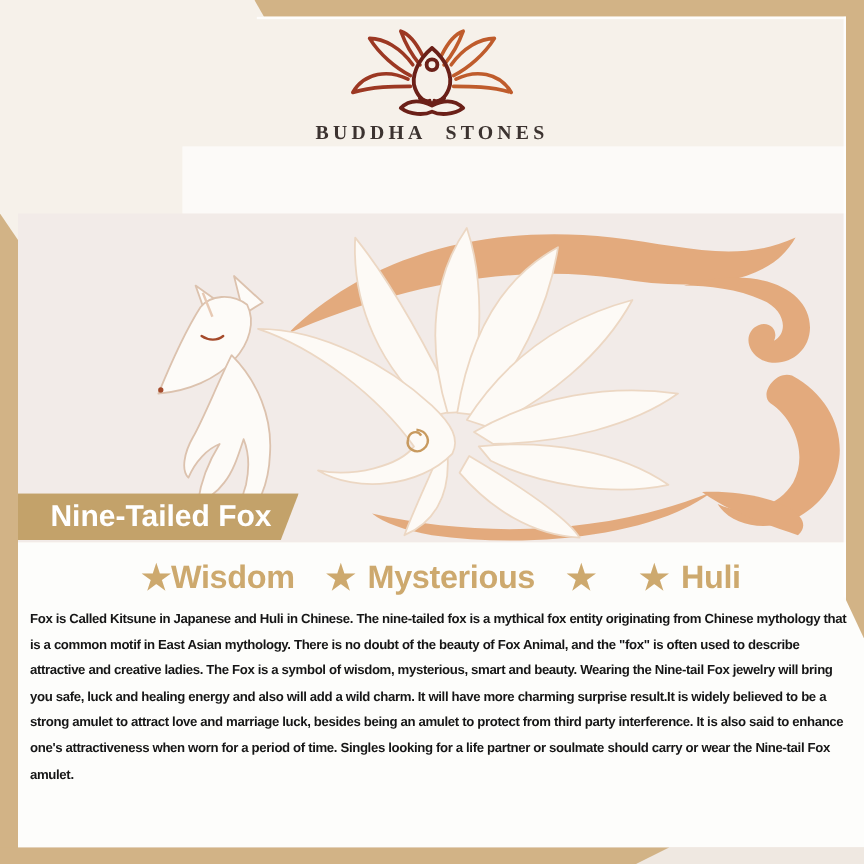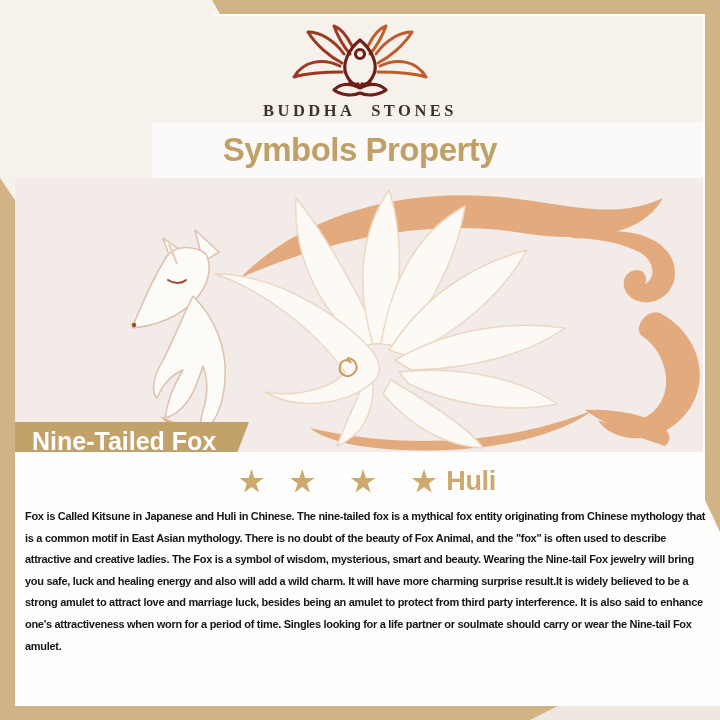--- a/index.html
+++ b/index.html
@@ -14,23 +14,23 @@
     letter-spacing:3.5px;word-spacing:9px;color:#3c3330;}
 
   
   .heading-band{position:absolute;left:152px;top:122px;width:554px;height:56px;background:#fcfaf8;}
   .heading-text{position:absolute;left:0;top:122px;width:720px;height:56px;line-height:56px;
     text-align:center;font-weight:bold;font-size:33px;color:#c0a067;letter-spacing:-0.5px;}
 
   
   .pink-area{position:absolute;left:15px;top:178px;width:691px;height:274px;background:#f2ebe8;overflow:hidden;}
   .pink-area svg{position:absolute;left:0;top:0;}
-  .banner{position:absolute;left:0;top:244px;width:234px;height:39px;background:#c3a26a;
+  .banner{position:absolute;left:0;top:233px;width:234px;height:39px;background:#c3a26a;
     clip-path:polygon(0 0,100% 0,calc(100% - 15px) 100%,0 100%);
-    color:#ffffff;font-weight:bold;font-size:25px;line-height:39px;padding-left:17px;box-sizing:border-box;}
+    color:#ffffff;font-weight:bold;font-size:25px;line-height:39px;padding-left:27px;box-sizing:border-box;}
 
   
   .white-area{position:absolute;left:15px;top:452px;width:705px;height:254px;background:#fdfdfb;}
   .traits{display:flex;justify-content:center;align-items:center;gap:26px;
     padding-top:13px;font-weight:bold;font-size:27px;color:#cda96e;letter-spacing:-0.3px;}
   .trait{display:inline-flex;align-items:center;}
   .trait .star{margin-right:10px;font-size:28px;}
   .trait:first-child .star{margin-right:0;}
   .desc{margin:8px 12px 0 10px;font-size:11px;line-height:21.6px;font-weight:bold;
     color:#161616;letter-spacing:-0.3px;}
@@ -75,21 +75,20 @@
           <path d="M60,66 q4,3 8,2"></path>
           <path d="M80,66 q-4,3 -8,2"></path>
           <path d="M44,74 C52,66 62,68 70,72 C78,68 88,66 96,74 C88,80 76,80 70,77 C64,80 52,80 44,74 Z"></path>
         </g>
       </g>
     </svg>
   </div>
   <div class="brand-name">BUDDHA STONES</div>
 
   <div class="heading-band"></div>
-  <div class="heading-text">Symbols Property</div>
 
   <div class="pink-area">
     <svg width="691" height="274" viewBox="0 0 691 274">
 
       <g fill="#e3aa7d">
         <path d="M225,100 C290,35 390,8 495,20 C555,27 600,42 648,20 C625,62 560,64 500,54 C405,40 305,65 225,100 Z"></path>
         <path d="M555,60 C615,42 660,62 660,95 C660,117 638,130 620,122 C606,115 605,98 617,93 C627,89 634,98 630,106 C642,100 640,80 620,72 C600,63 575,60 555,60 Z"></path>
         <path d="M645,135 C692,160 700,220 655,250 C630,267 595,262 583,242 C603,252 633,246 646,224 C658,202 648,172 627,158 C617,150 632,130 645,135 Z"></path>
         <path d="M570,232 C628,230 668,252 650,268 C620,258 592,248 570,232 Z"></path>
         <path d="M295,250 C390,272 495,266 578,232 C532,268 428,280 345,268 C322,264 305,258 295,250 Z"></path>
@@ -122,23 +121,25 @@
       <path d="M154,66 L162,86" stroke="#e7c9b4" stroke-width="2" fill="none"></path>
       <path d="M332,180 c9,1 13,10 6,16 c-6,5 -15,0 -13,-8 c1,-6 8,-8 11,-3" stroke="#c89a5f" stroke-width="2" fill="none"></path>
     </svg>
     <div class="banner">Nine-Tailed Fox</div>
   </div>
 
   <div class="white-area">
     <div class="traits">
       <span class="trait">
         <span class="star">★</span>
+        <span>Wisdom</span>
       </span>
       <span class="trait">
         <span class="star">★</span>
+        <span>Mysterious</span>
       </span>
       <span class="trait">
         <span class="star">★</span>
       </span>
       <span class="trait">
         <span class="star">★</span>
         <span>Huli</span>
       </span>
     </div>
     <div class="desc">Fox is Called Kitsune in Japanese and Huli in Chinese. The nine-tailed fox is a mythical fox entity originating from Chinese mythology that is a common motif in East Asian mythology. There is no doubt of the beauty of Fox Animal, and the "fox" is often used to describe attractive and creative ladies. The Fox is a symbol of wisdom, mysterious, smart and beauty. Wearing the Nine-tail Fox jewelry will bring you safe, luck and healing energy and also will add a wild charm. It will have more charming surprise result.It is widely believed to be a strong amulet to attract love and marriage luck, besides being an amulet to protect from third party interference. It is also said to enhance one's attractiveness when worn for a period of time. Singles looking for a life partner or soulmate should carry or wear the Nine-tail Fox amulet.</div>

